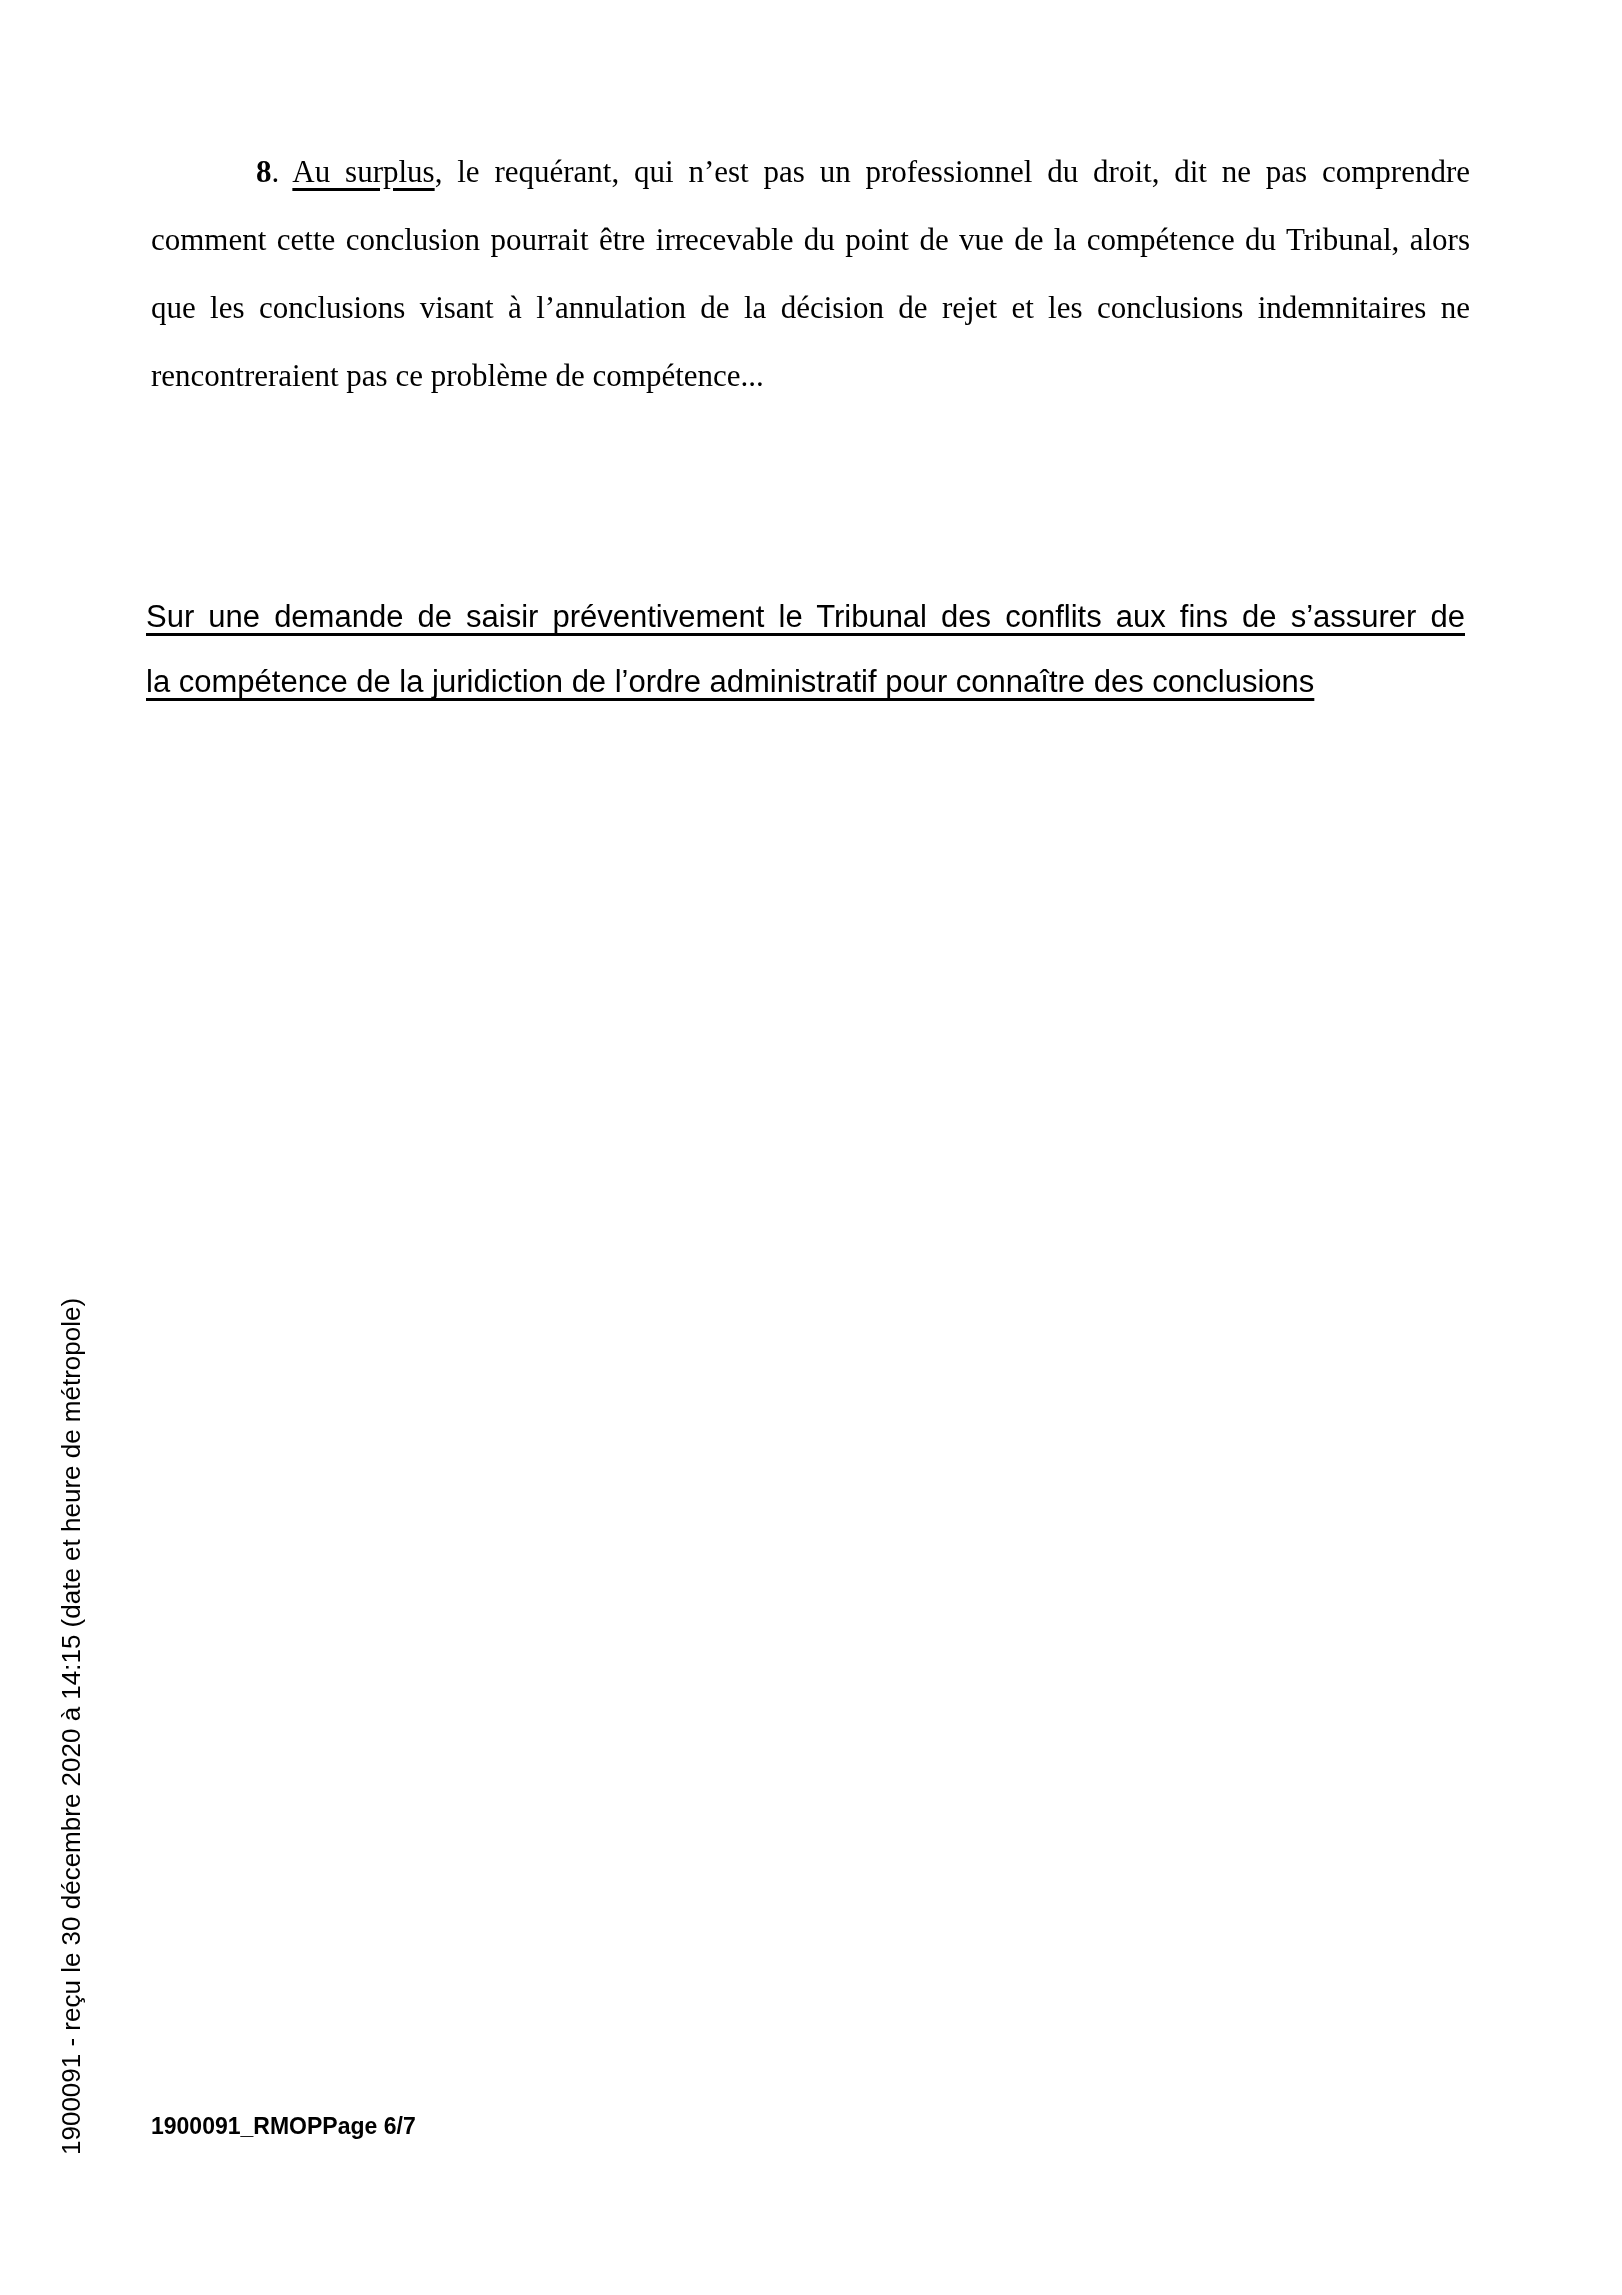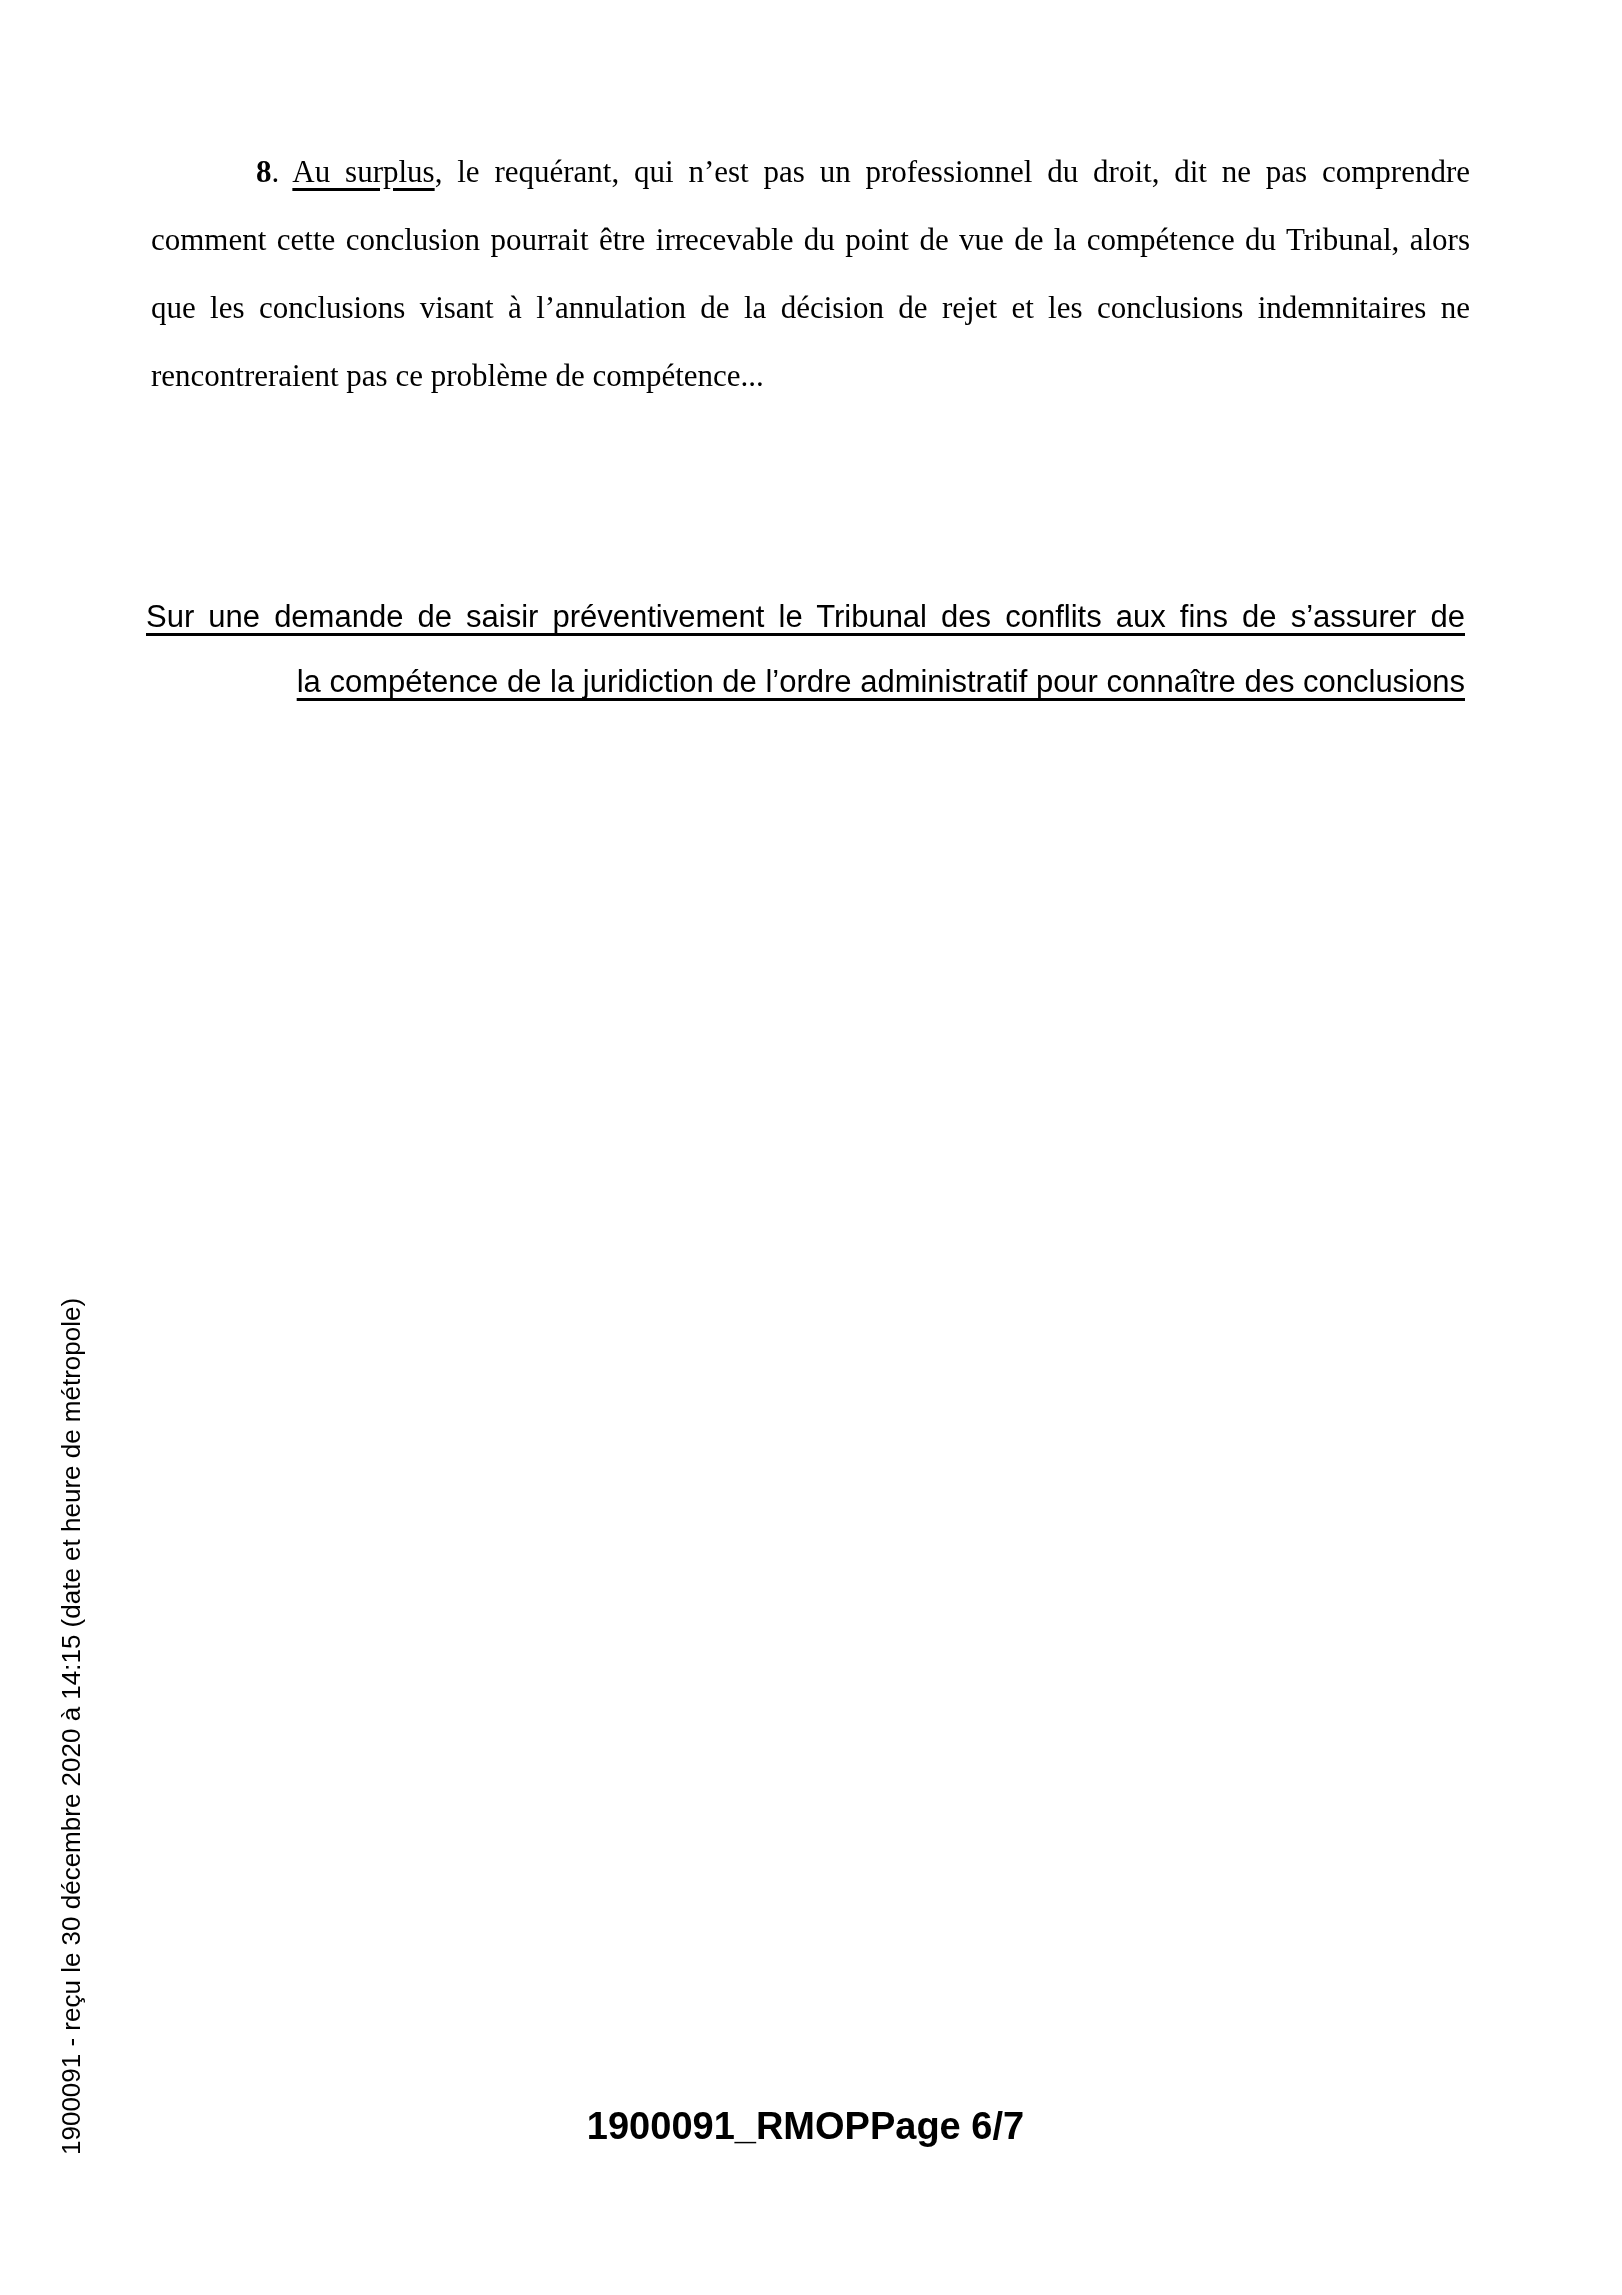--- a/index.html
+++ b/index.html
@@ -47,33 +47,33 @@
   .heading-line {
     text-decoration: underline;
     text-decoration-thickness: 2.6px;
     text-underline-offset: 5.9px;
   }
   .heading-line.first {
     text-align: justify;
     text-align-last: justify;
   }
   .heading-line.second {
-    text-align: right;
+    text-align: left;
   }
   
   .footer {
     position: absolute;
     left: 151px;
     right: 162px;
     top: 2108px;
-    font-size: 38px;
+    font-size: 23px;
     font-weight: bold;
     line-height: 37px;
     display: flex;
-    justify-content: center;
+    justify-content: flex-start;
     align-items: baseline;
   }
   
   .sidebar-text {
     position: absolute;
     left: 56px;
     top: 2155px;
     transform: rotate(-90deg);
     transform-origin: 0 0;
     white-space: nowrap;

